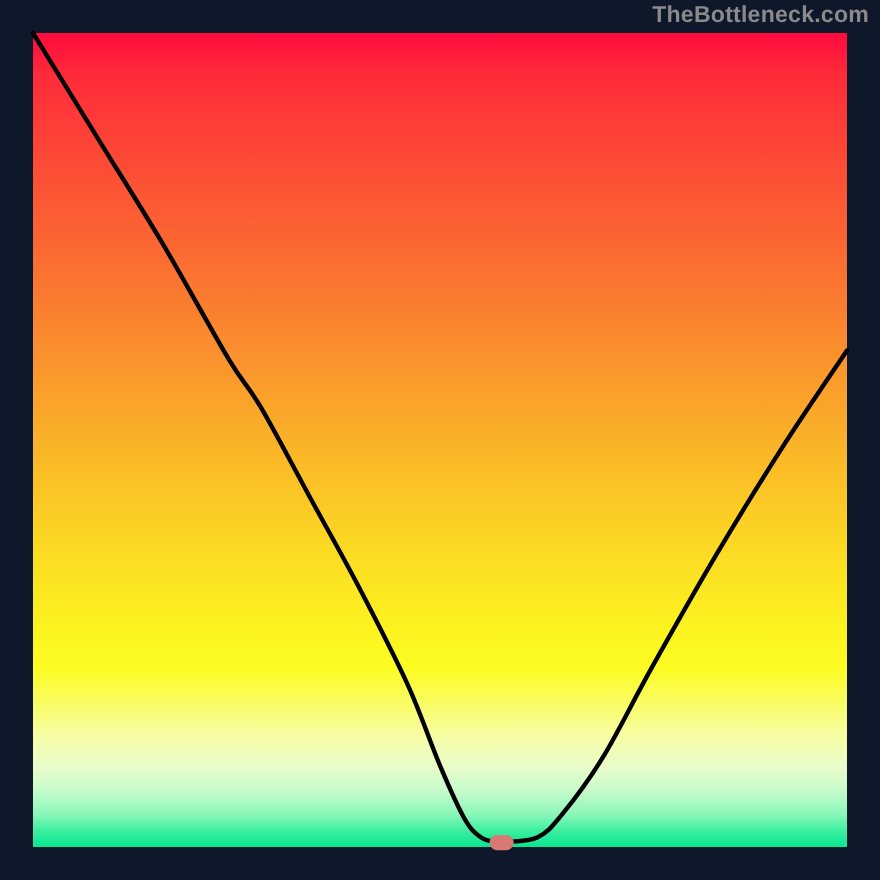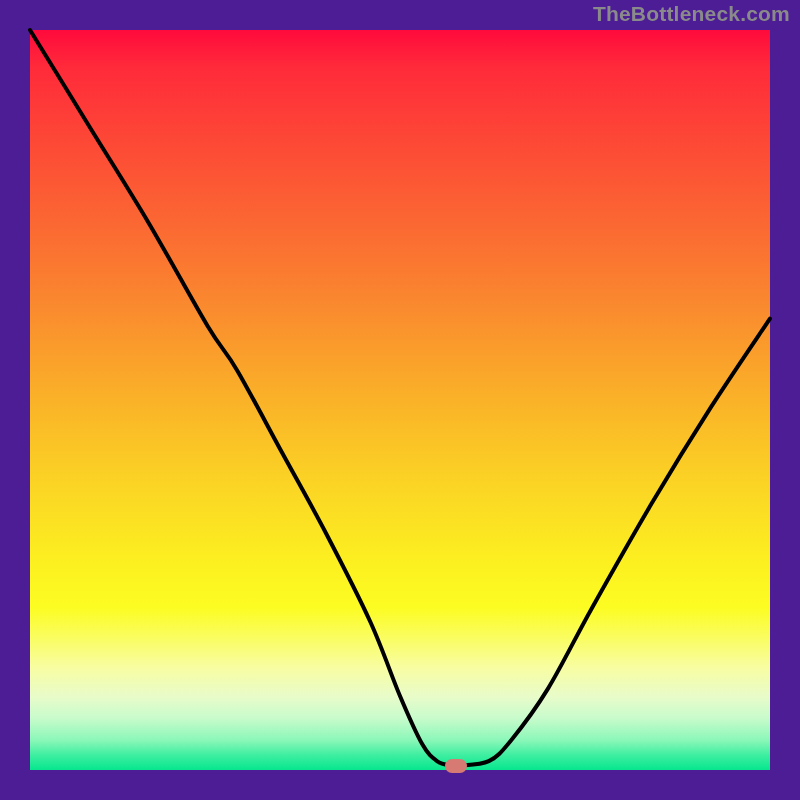--- a/index.html
+++ b/index.html
@@ -1,20 +1,20 @@
 <!DOCTYPE html>
 <html><head>
 <meta charset="utf-8">
 <style>
   * { margin: 0; padding: 0; box-sizing: border-box; }
   html, body { width: 800px; height: 800px; overflow: hidden; }
   .outer {
     width: 800px;
     height: 800px;
-    background: #4c1d95;
+    background: #0f172a;
     position: relative;
   }
   .attribution {
     position: absolute;
     top: 2px;
     right: 10px;
     font-family: Arial, Helvetica, sans-serif;
     font-size: 21px;
     font-weight: 600;
     color: #8a8a8a;

